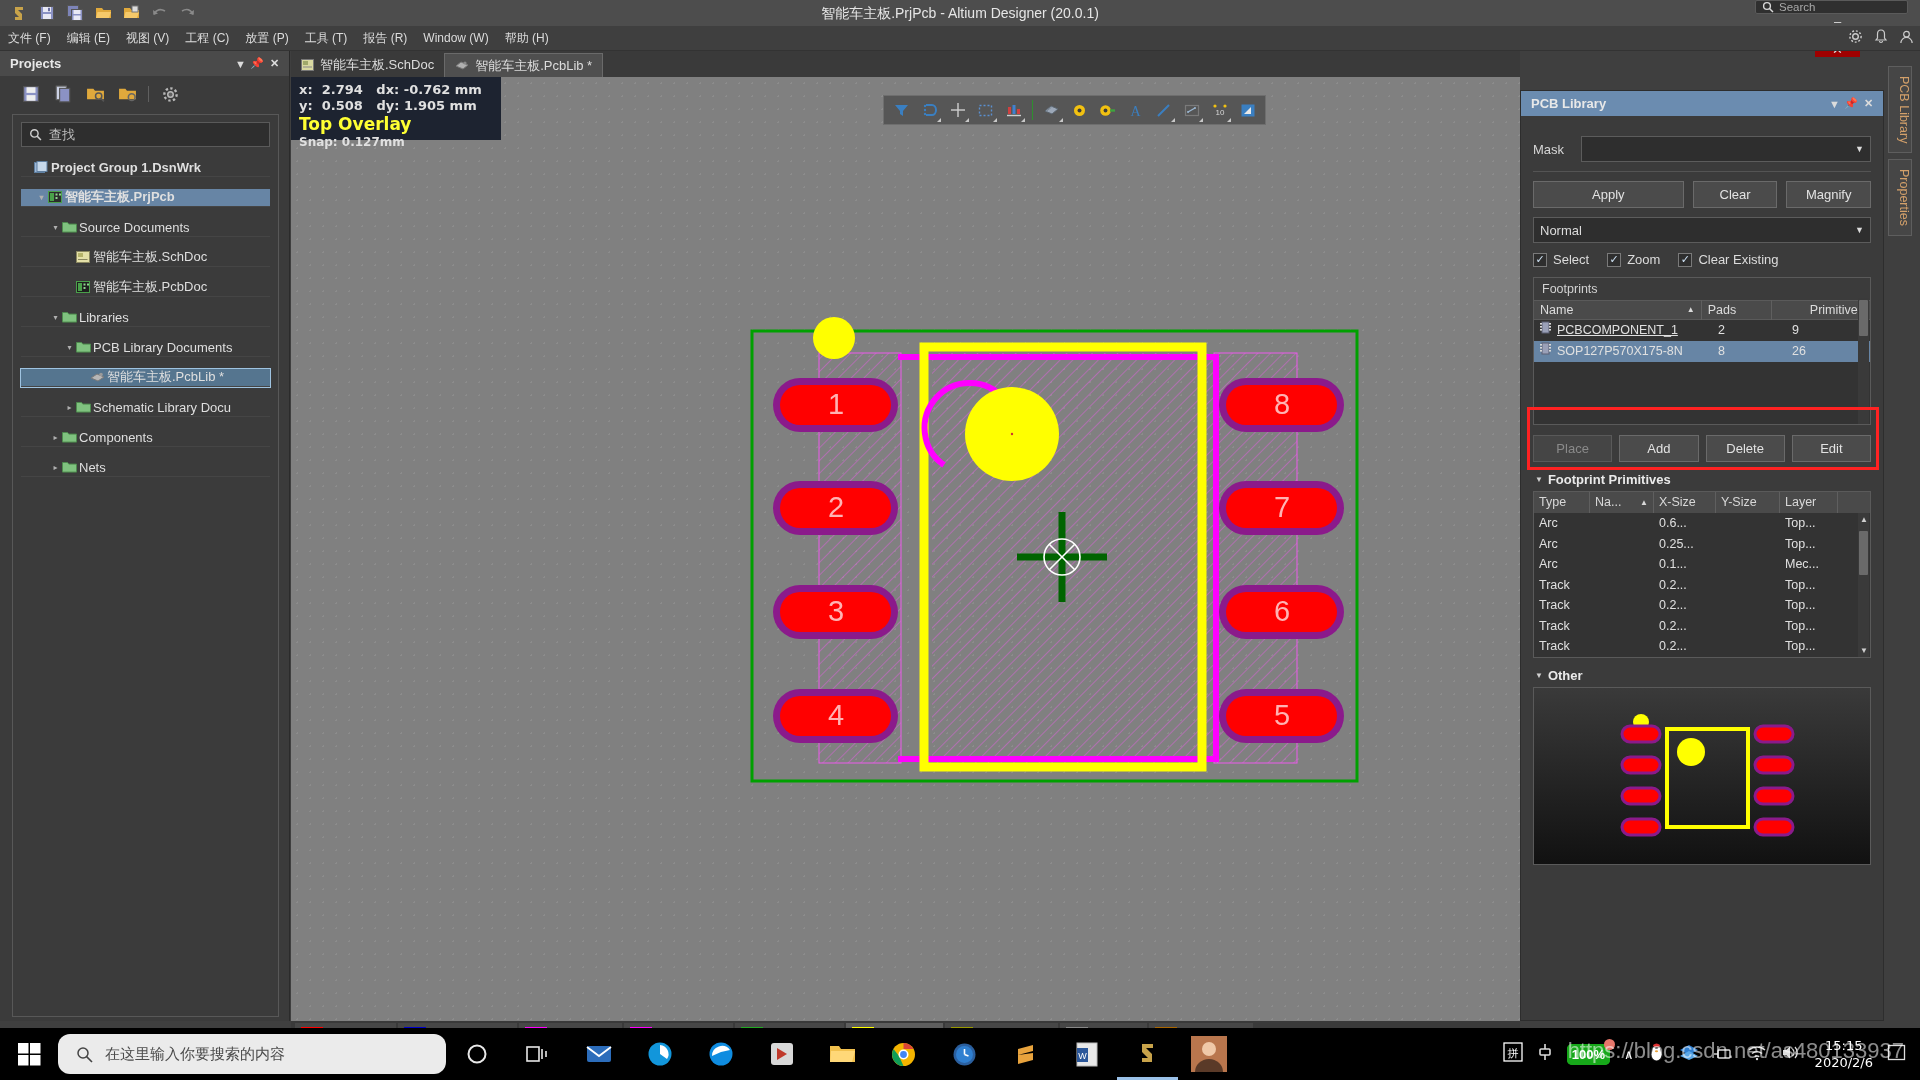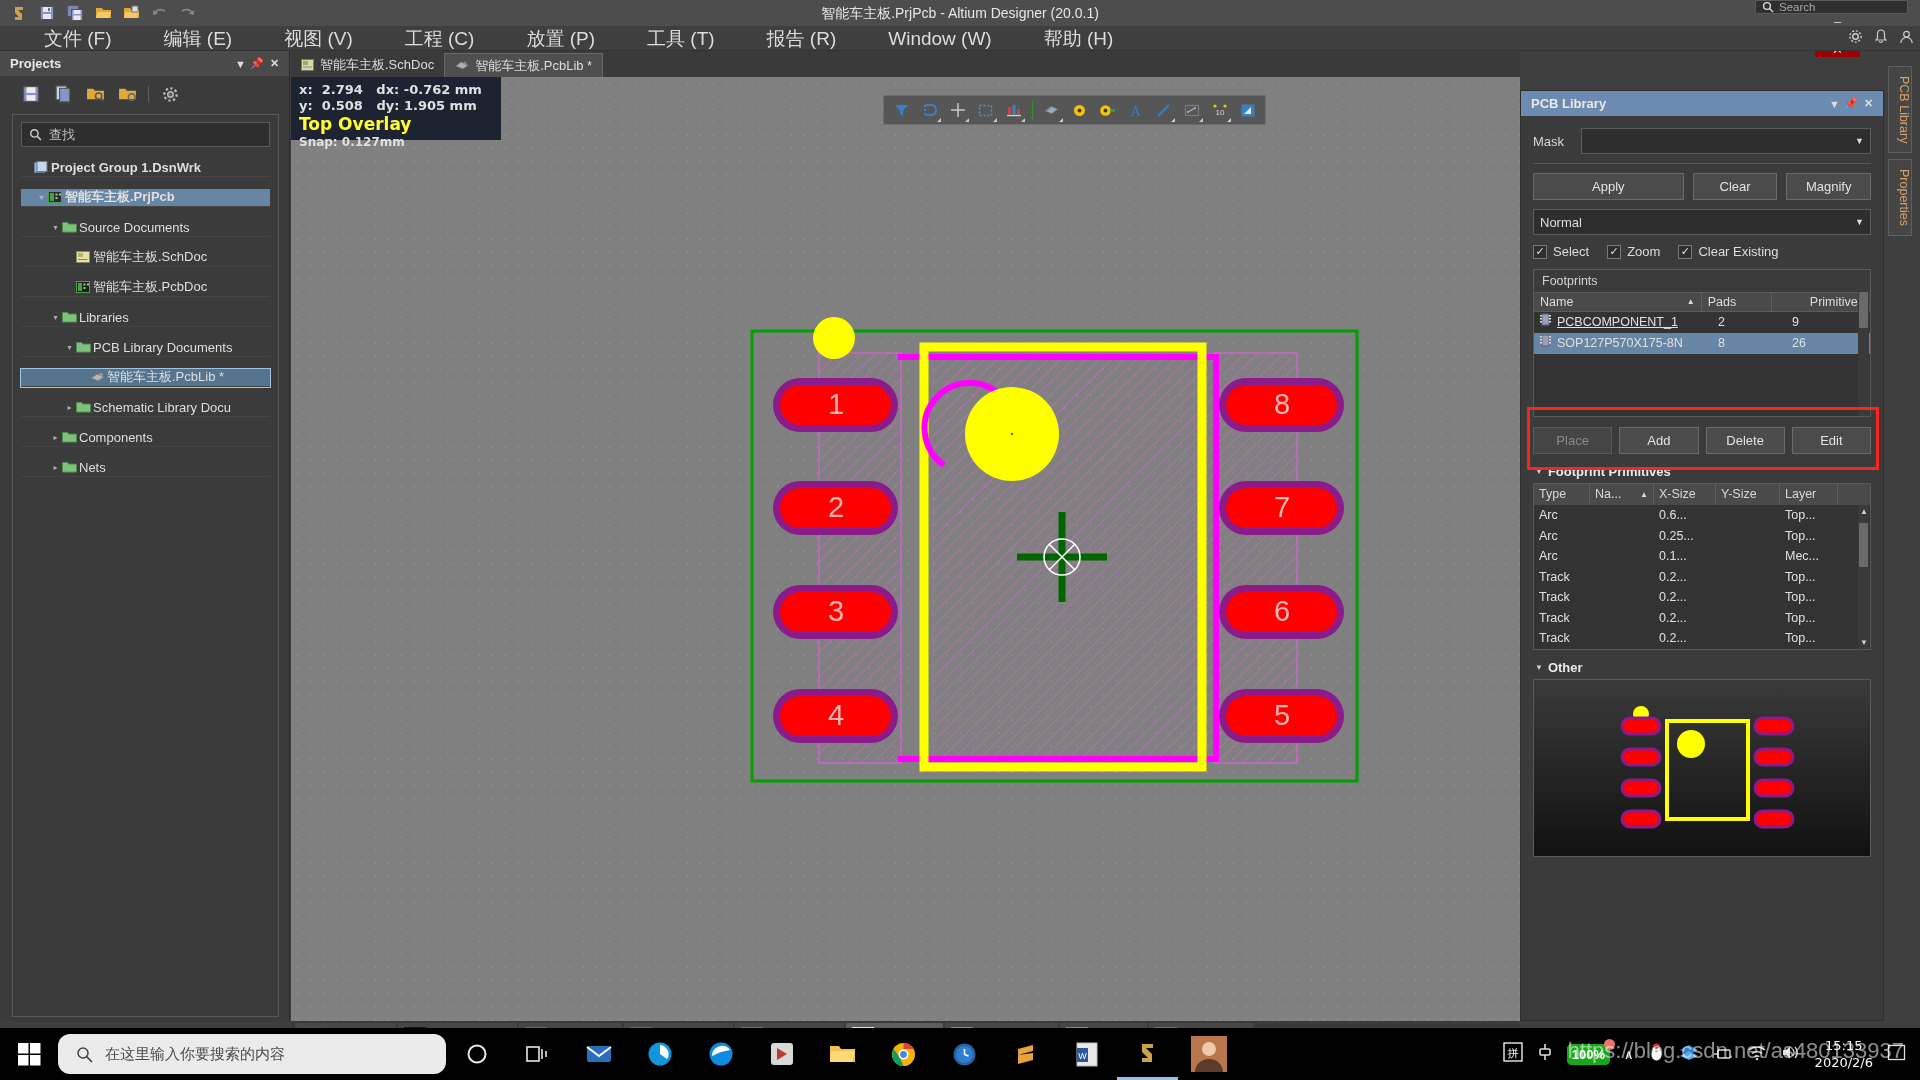--- a/index.html
+++ b/index.html
@@ -41,21 +41,21 @@
   }
   .wbtn { width: 45px; height: 26px; display:flex; align-items:center; justify-content:center; font-size: 13px; color:#ddd;}
   .wbtn.close { background: #a00000; }
 
   
   .menubar {
     position: absolute; top: 26px; left: 0; width: 1920px; height: 25px;
     background: #3f3f3f; display: flex; align-items: center;
     border-bottom: 1px solid #333;
   }
-  .menu-item { padding: 0 8px; font-size: 19px; color: #dcdcdc; line-height: 25px; margin-left: 36px; }
+  .menu-item { padding: 0 8px; font-size: 12px; color: #dcdcdc; line-height: 25px; }
   .menu-right { position: absolute; right: 6px; display: flex; align-items: center; gap: 11px; }
 
   
   .projects {
     position: absolute; left: 0; top: 51px; width: 290px; height: 970px;
     background: #3b3b3b; border-right: 1px solid #2b2b2b;
   }
   .panel-head {
     height: 25px; background: #4a4a4a; display: flex; align-items: center;
     padding: 0 6px 0 10px; font-size: 13px; font-weight: bold; color: #e8e8e8;
@@ -766,21 +766,21 @@
   <div class="pcblib">
     <div class="panel-head active">
       <span>PCB Library</span>
       <span class="spacer"></span>
       <span class="hbtn">▼</span>
       <span class="hbtn">📌</span>
       <span class="hbtn">✕</span>
     </div>
 
     <div class="plib-body">
-      <div class="row" style="margin-top:4px;">
+      <div class="row" style="margin-top:12px;">
         <span class="lbl" style="width:40px;">Mask</span>
         <div class="combo">
           <span></span>
           <span class="caret">▼</span>
         </div>
       </div>
 
       <div class="hr"></div>
 
       <div class="row" style="gap:9px;">

